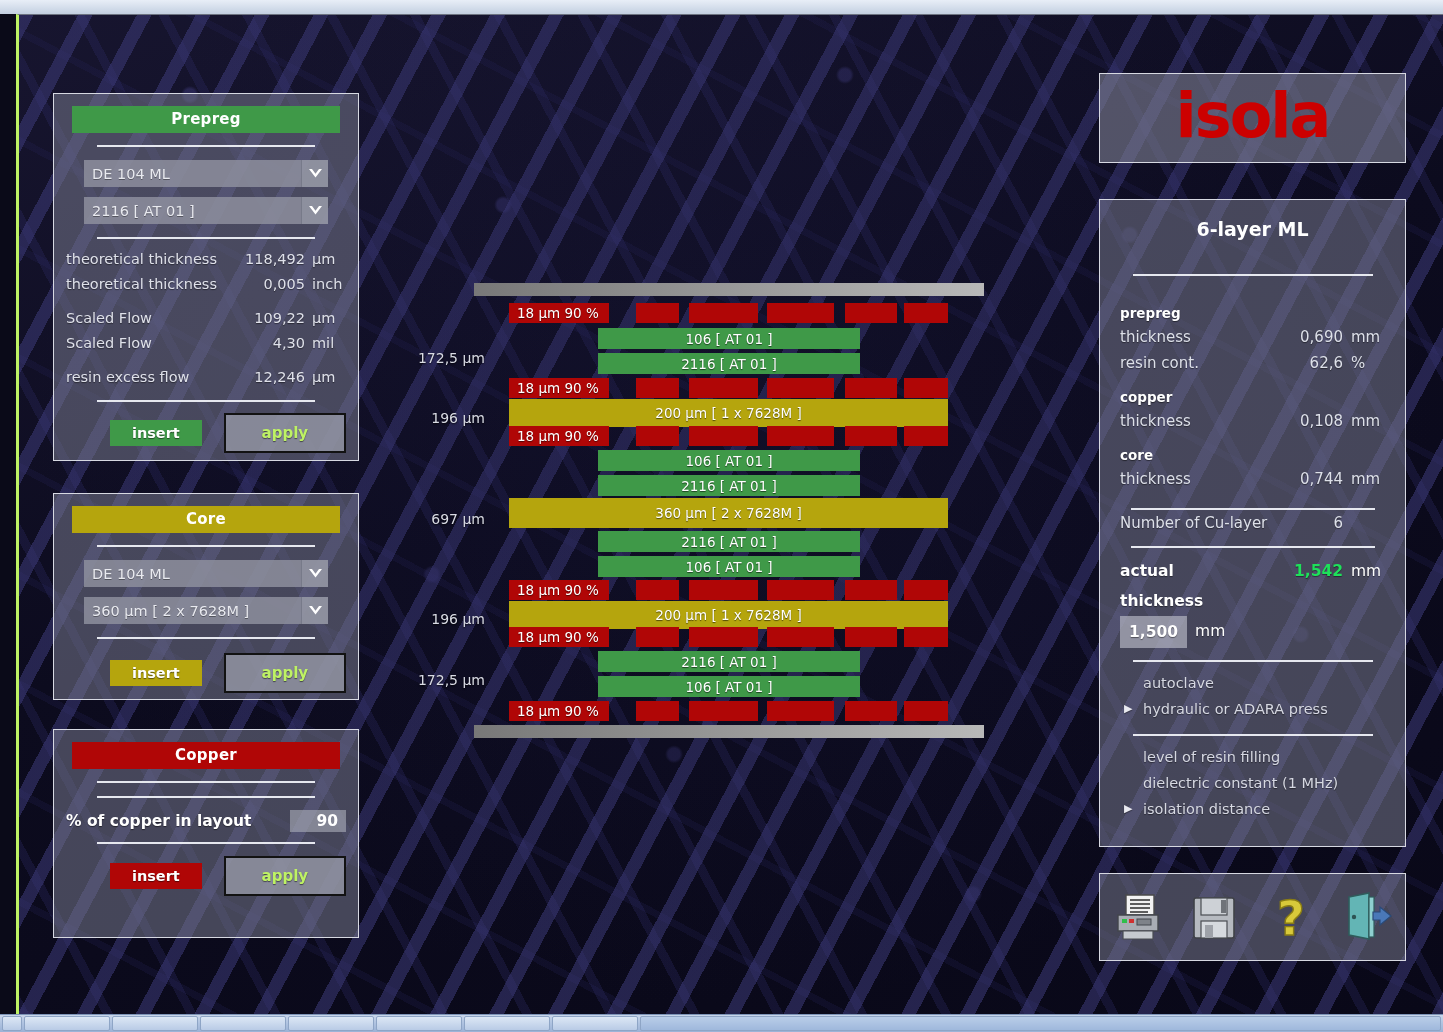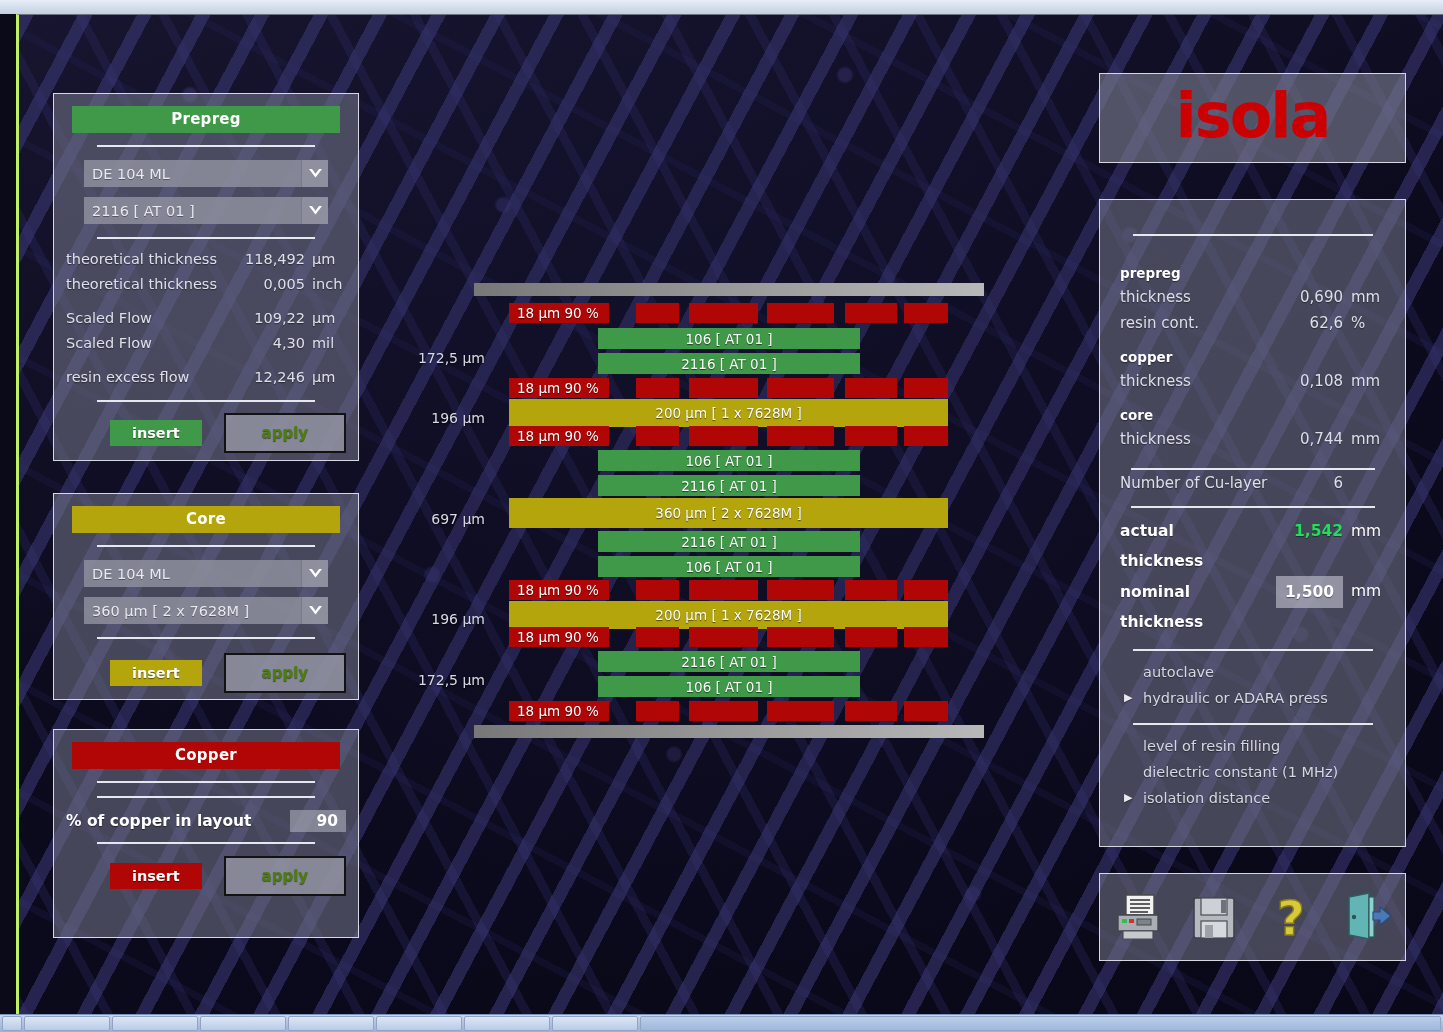--- a/index.html
+++ b/index.html
@@ -119,21 +119,21 @@
   .btn-insert {
     color: #ffffff; font-weight: bold; font-size: 14.5px;
     padding: 5px 0; width: 100px; text-align: center;
     text-shadow: 0 1px 1px rgba(0,0,0,0.5);
     border: none; cursor: pointer;
   }
   .btn-apply {
     width: 133px; text-align: center; padding: 9px 0;
     background: rgba(150,152,166,0.80);
     border: 2px solid #121212;
-    color: #4d7c0f; font-weight: bold; font-size: 15px;
+    color: #bef264; font-weight: bold; font-size: 15px;
     text-shadow: 0 1px 1px rgba(0,0,0,0.5);
     cursor: pointer;
   }
   .layer {
     position: absolute;
     color: #ffffff; font-size: 13.5px;
     display: flex; align-items: center;
     text-shadow: 0 1px 1px rgba(0,0,0,0.55);
     white-space: nowrap;
   }
@@ -409,20 +409,21 @@
     </div>
 
     <div class="outer-bar" style="left:455px; top:710px; width:510px; height:13px; background:linear-gradient(to right,#787878,#b8b8b8);"></div>
   </div>
 
   <div class="panel" id="logo-panel" style="left:1080px; top:58px; width:307px; height:90px;">
     <div id="logo-text">isola</div>
   </div>
 
   <div class="panel" id="info-panel" style="left:1080px; top:184px; width:307px; height:648px;">
+    <div class="ip-title">6-layer ML</div>
     <div class="hr" style="width:240px; margin-top:34px;"></div>
 
     <div style="padding:0 20px; margin-top:26px;">
 
       <div class="grp-head">prepreg</div>
       <div class="info-row">
         <span>thickness</span>
         <span class="iv">
             <span class="inum">0,690</span>
             <span class="iunit">mm</span>
@@ -471,21 +472,20 @@
 
     <div style="padding:0 20px; margin-top:8px;">
       <div class="info-row bold">
         <span>actual thickness</span>
         <span class="iv">
             <span class="inum val-green">1,542</span>
             <span class="iunit" style="font-weight:normal;">mm</span>
           </span>
       </div>
       <div class="info-row bold">
-        <span>nominal thickness</span>
         <span class="iv">
             <span class="inum val-box">1,500</span>
             <span class="iunit" style="font-weight:normal;">mm</span>
           </span>
       </div>
     </div>
 
     <div class="hr" style="width:240px; margin-top:12px;"></div>
 
     <div style="padding:0 24px; margin-top:8px;">

